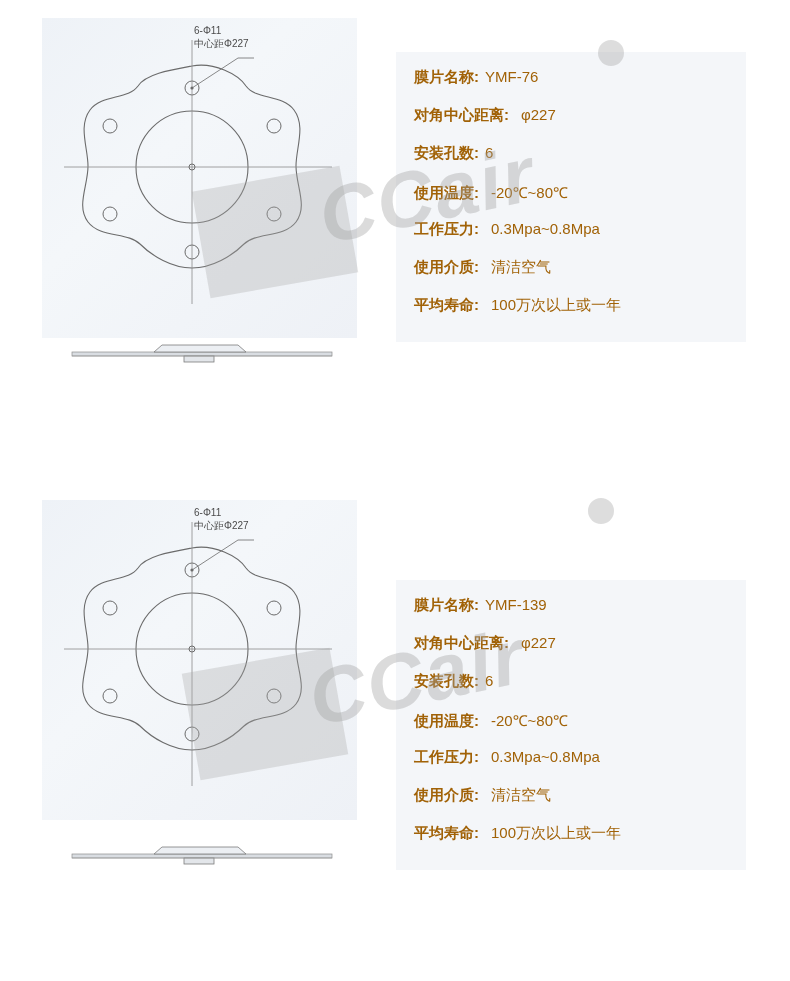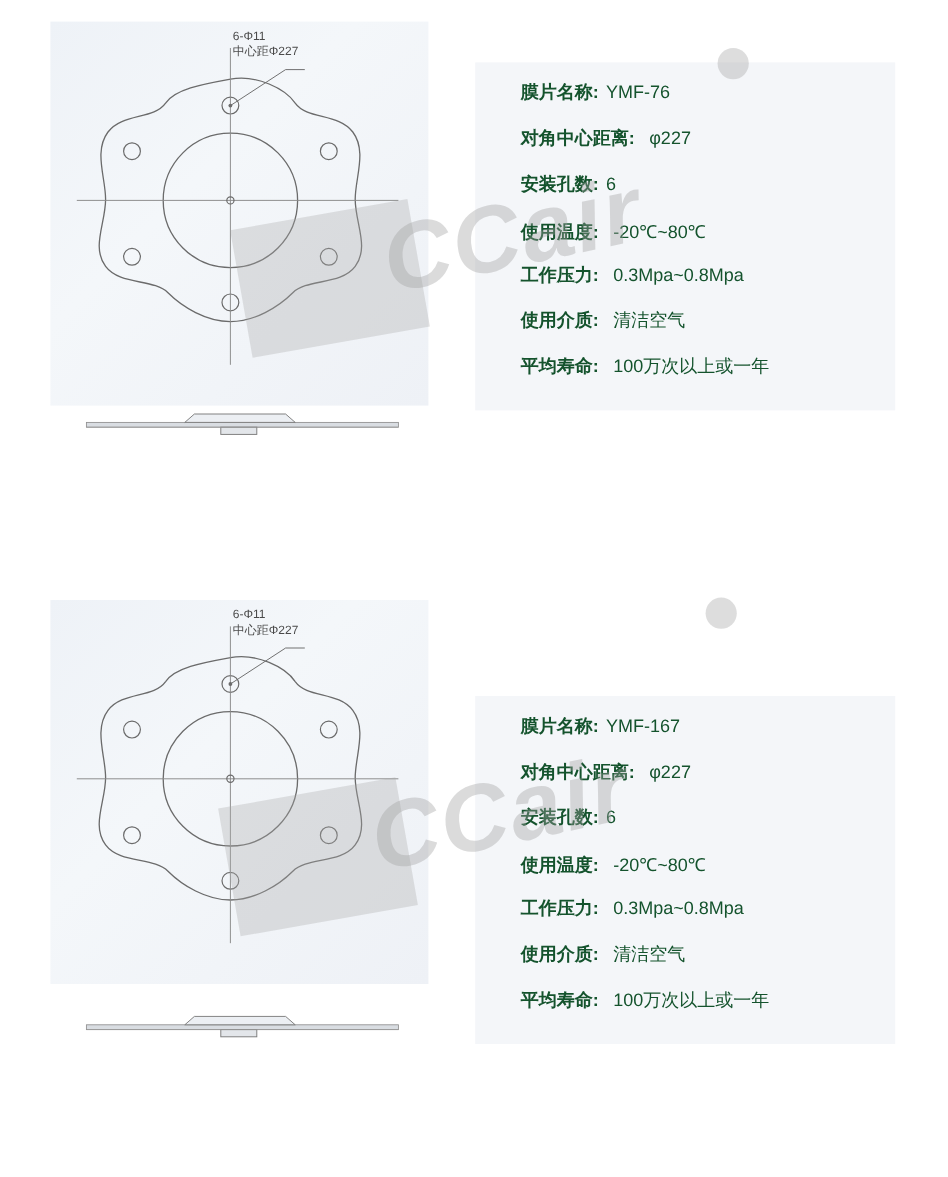--- a/index.html
+++ b/index.html
@@ -60,22 +60,21 @@
     top: 120px;
     width: 350px;
     height: 290px;
     padding: 16px 0 0 18px;
   }
   .spec-row {
     display: flex;
     align-items: baseline;
     height: 38px;
     font-size: 15px;
-    color: #14532d;
-    margin-left: 20px;
+    color: #a16207;
   }
   .spec-label {
     font-weight: bold;
     white-space: nowrap;
   }
   .spec-value {
     font-weight: normal;
     margin-left: 6px;
     white-space: nowrap;
   }
@@ -232,21 +231,21 @@
       <rect x="10" y="8" width="260" height="4" fill="#d9dde2" stroke="#8e8e8e" stroke-width="0.7"></rect>
       <path d="M92 8 L100 1 L176 1 L184 8 Z" fill="#eceff3" stroke="#7c7c7c" stroke-width="0.8"></path>
       <rect x="122" y="12" width="30" height="6" fill="#e3e6ea" stroke="#7c7c7c" stroke-width="0.8"></rect>
       <line x1="10" y1="12" x2="270" y2="12" stroke="#9a9a9a" stroke-width="0.6"></line>
     </svg>
   </div>
 
   <div class="spec-panel" id="spec-1">
     <div class="spec-row">
       <span class="spec-label">膜片名称:</span>
-      <span class="spec-value">YMF-167</span>
+      <span class="spec-value">YMF-139</span>
     </div>
     <div class="spec-row wide">
       <span class="spec-label">对角中心距离:</span>
       <span class="spec-value">φ227</span>
     </div>
     <div class="spec-row">
       <span class="spec-label">安装孔数:</span>
       <span class="spec-value">6</span>
     </div>
     <div class="spec-row wide">

